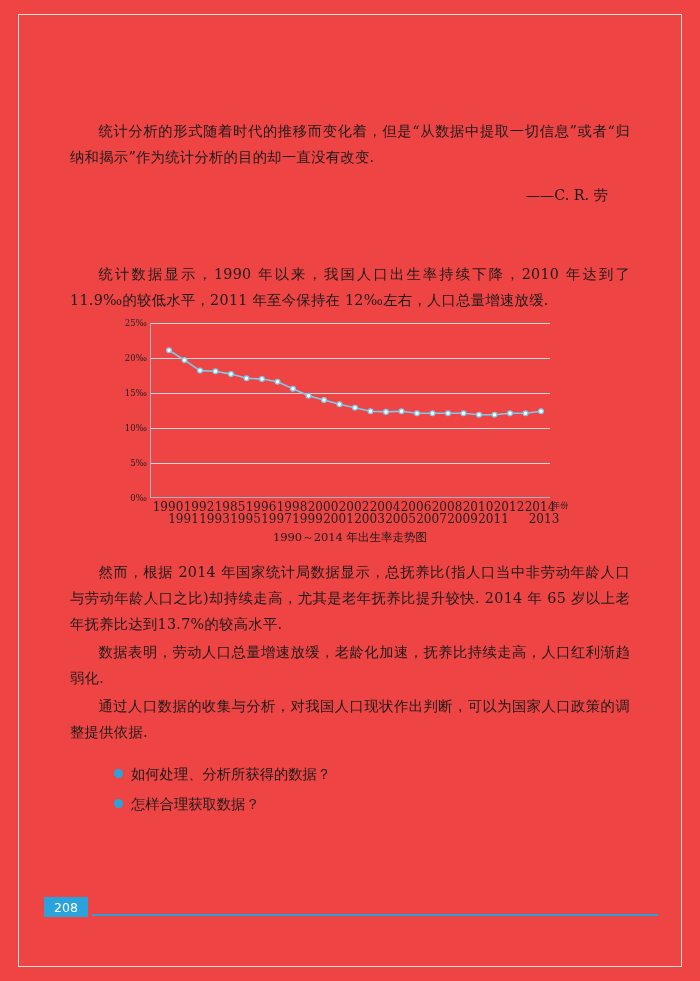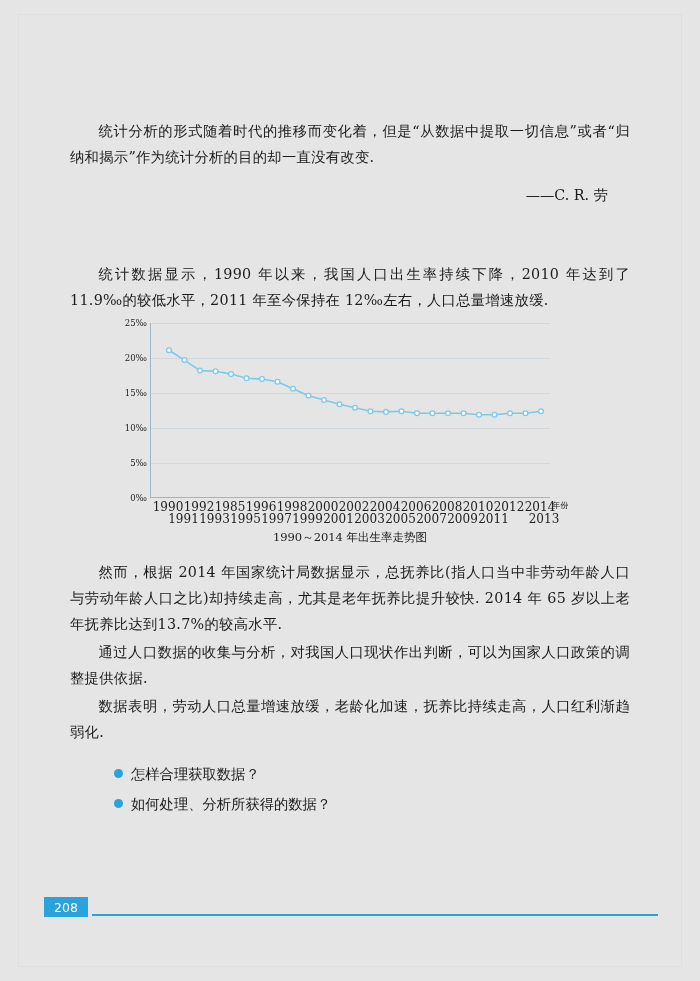--- a/index.html
+++ b/index.html
@@ -12,21 +12,21 @@
     height: 981px;
     font-family: "DejaVu Sans", sans-serif;
     position: relative;
     overflow: hidden;
   }
   .page {
     position: absolute;
     left: 0; top: 0;
     width: 700px;
     height: 981px;
-    background: #e5e5e5;
+    background: #ef4444;
     box-sizing: border-box;
   }
   .page-border {
     position: absolute;
     left: 18px; top: 14px;
     width: 664px;
     height: 953px;
     border: 1px solid #dededb;
     box-sizing: border-box;
   }
@@ -270,31 +270,31 @@
           <div class="xtick row2" style="left: 394px;">2013</div>
           <div class="xtick" style="left: 390px;">2014</div>
           <div class="xunit" style="left: 402px;">年份</div>
         </div>
       <div class="chart-caption">1990～2014 年出生率走势图</div>
     </div>
 
     <div class="gap-2"></div>
 
     <p class="para">然而，根据 2014 年国家统计局数据显示，总抚养比(指人口当中非劳动年龄人口与劳动年龄人口之比)却持续走高，尤其是老年抚养比提升较快. 2014 年 65 岁以上老年抚养比达到13.7%的较高水平.</p>
+    <p class="para">数据表明，劳动人口总量增速放缓，老龄化加速，抚养比持续走高，人口红利渐趋弱化.</p>
     <p class="para">通过人口数据的收集与分析，对我国人口现状作出判断，可以为国家人口政策的调整提供依据.</p>
-    <p class="para">数据表明，劳动人口总量增速放缓，老龄化加速，抚养比持续走高，人口红利渐趋弱化.</p>
 
     <div class="questions" id="questions-list">
         <div class="q-item">
           <span class="q-bullet" style="background: rgb(42, 163, 221);"></span>
-          <span class="q-text">怎样合理获取数据？</span>
+          <span class="q-text">如何处理、分析所获得的数据？</span>
         </div>
         <div class="q-item">
           <span class="q-bullet" style="background: rgb(42, 163, 221);"></span>
-          <span class="q-text">如何处理、分析所获得的数据？</span>
+          <span class="q-text">怎样合理获取数据？</span>
         </div>
       </div>
   </div>
 
   <div class="footer">
     <div class="folio">208</div>
     <div class="footer-rule"></div>
   </div>
 </div>
 

